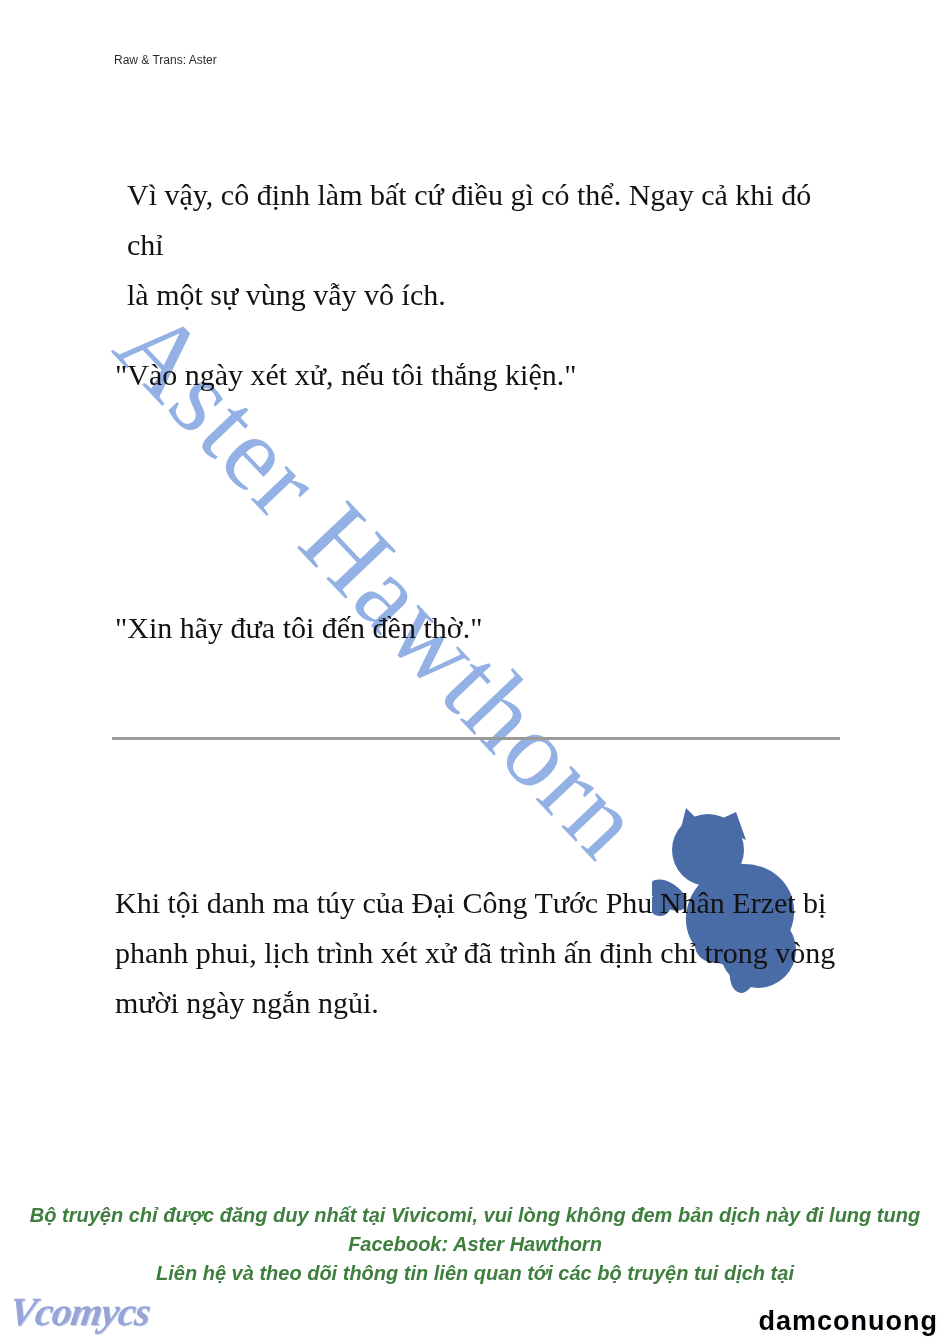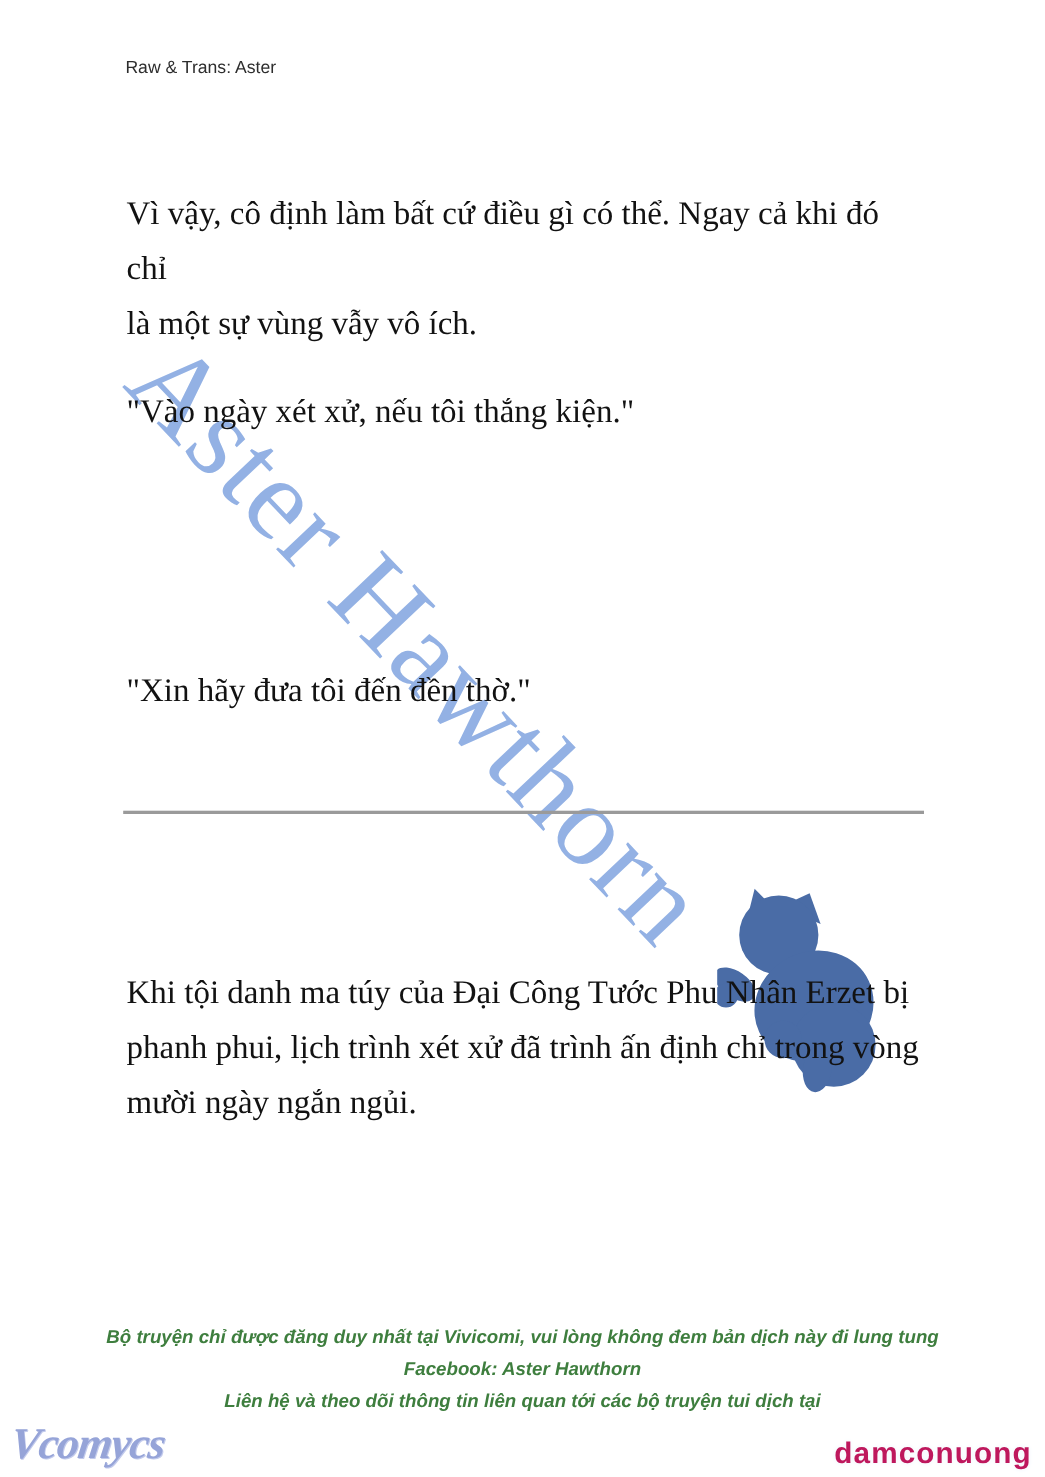--- a/index.html
+++ b/index.html
@@ -13,21 +13,21 @@
     background: #ffffff;
     overflow: hidden;
   }
 
   
   .credit {
     position: absolute;
     left: 114px;
     top: 53px;
     font-family: "Liberation Sans", sans-serif;
-    font-size: 16px;
+    font-size: 12px;
     color: #2d2d2d;
     z-index: 6;
   }
 
   
   .watermark {
     position: absolute;
     left: 180px;
     top: 285px;
     font-family: "Liberation Serif", serif;
@@ -54,21 +54,21 @@
   
   .para {
     position: absolute;
     left: 115px;
     width: 728px;
     font-size: 30px;
     line-height: 50px;
     color: #121212;
     z-index: 5;
   }
-  .p1 { top: 170px; }
+  .p1 { top: 170px; margin-left: 12px; }
   .p2 { top: 350px; }
   .p3 { top: 478px; }
   .p4 { top: 603px; }
   .p5 { top: 842px; margin-top: 36px; }
 
   .divider {
     position: absolute;
     left: 112px;
     top: 737px;
     width: 728px;
@@ -80,21 +80,21 @@
   
   .footer-note {
     position: absolute;
     left: 0;
     top: 1201px;
     width: 950px;
     text-align: center;
     font-family: "Liberation Sans", sans-serif;
     font-weight: bold;
     font-style: italic;
-    font-size: 17px;
+    font-size: 20px;
     line-height: 29px;
     color: #3e7e3e;
     z-index: 6;
   }
 
   
   .vcomycs {
     position: absolute;
     left: 10px;
     top: 1288px;
@@ -111,21 +111,21 @@
 
   
   .damconuong {
     position: absolute;
     right: 12px;
     top: 1306px;
     font-family: "Liberation Sans", sans-serif;
     font-weight: bold;
     font-size: 27px;
     letter-spacing: 1px;
-    color: #be185d;
+    color: #000000;
     text-shadow: 0 0 2px #ffffff, 0 0 5px #eaf2fb;
     z-index: 6;
   }
 </style>
 </head>
 <body>
 
 <div class="page">
 
   <div class="credit">Raw &amp; Trans: Aster</div>

